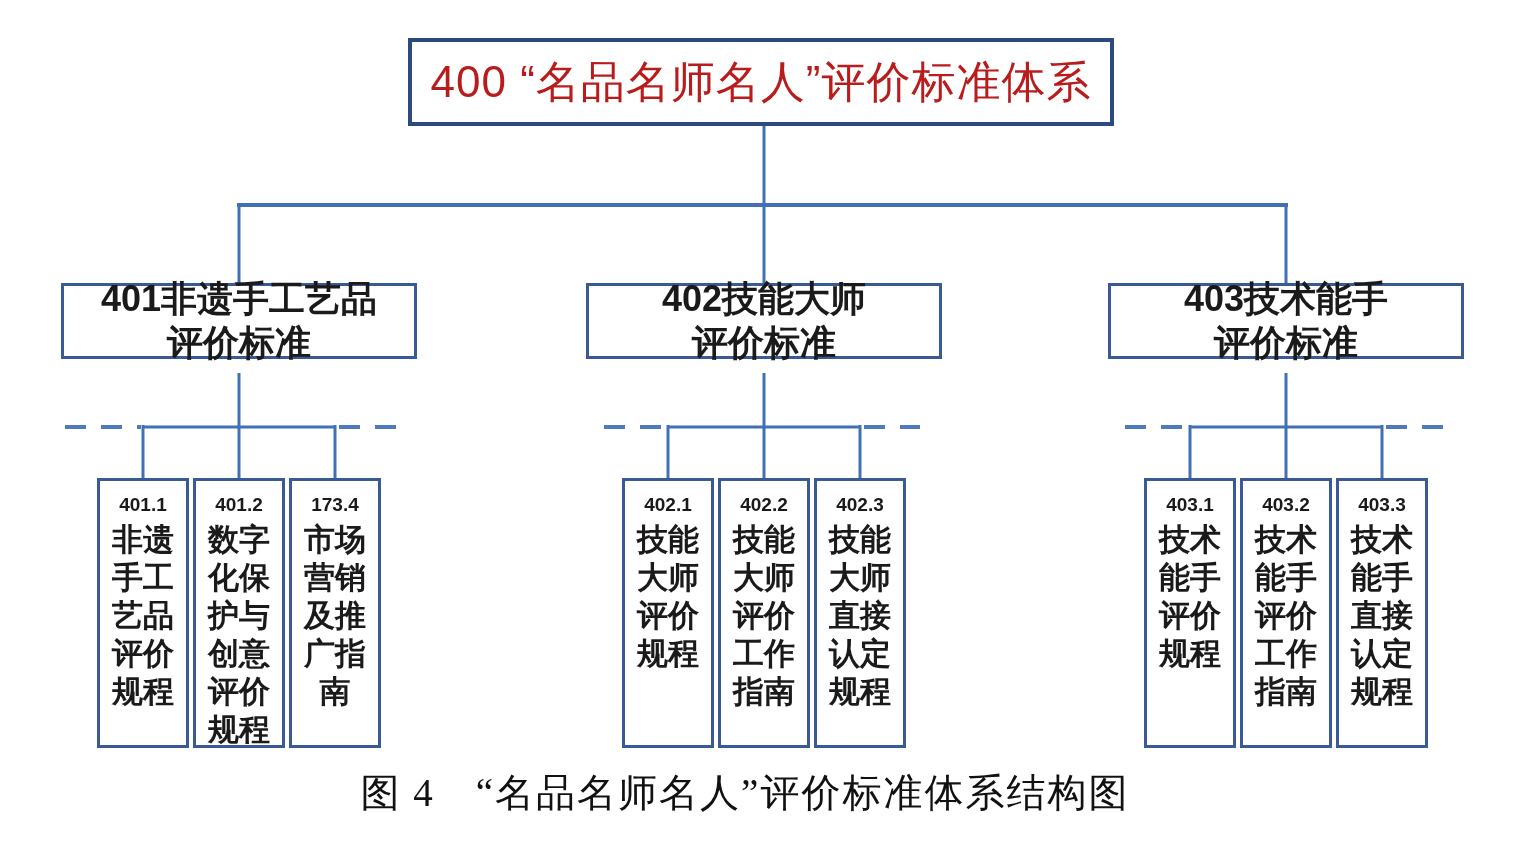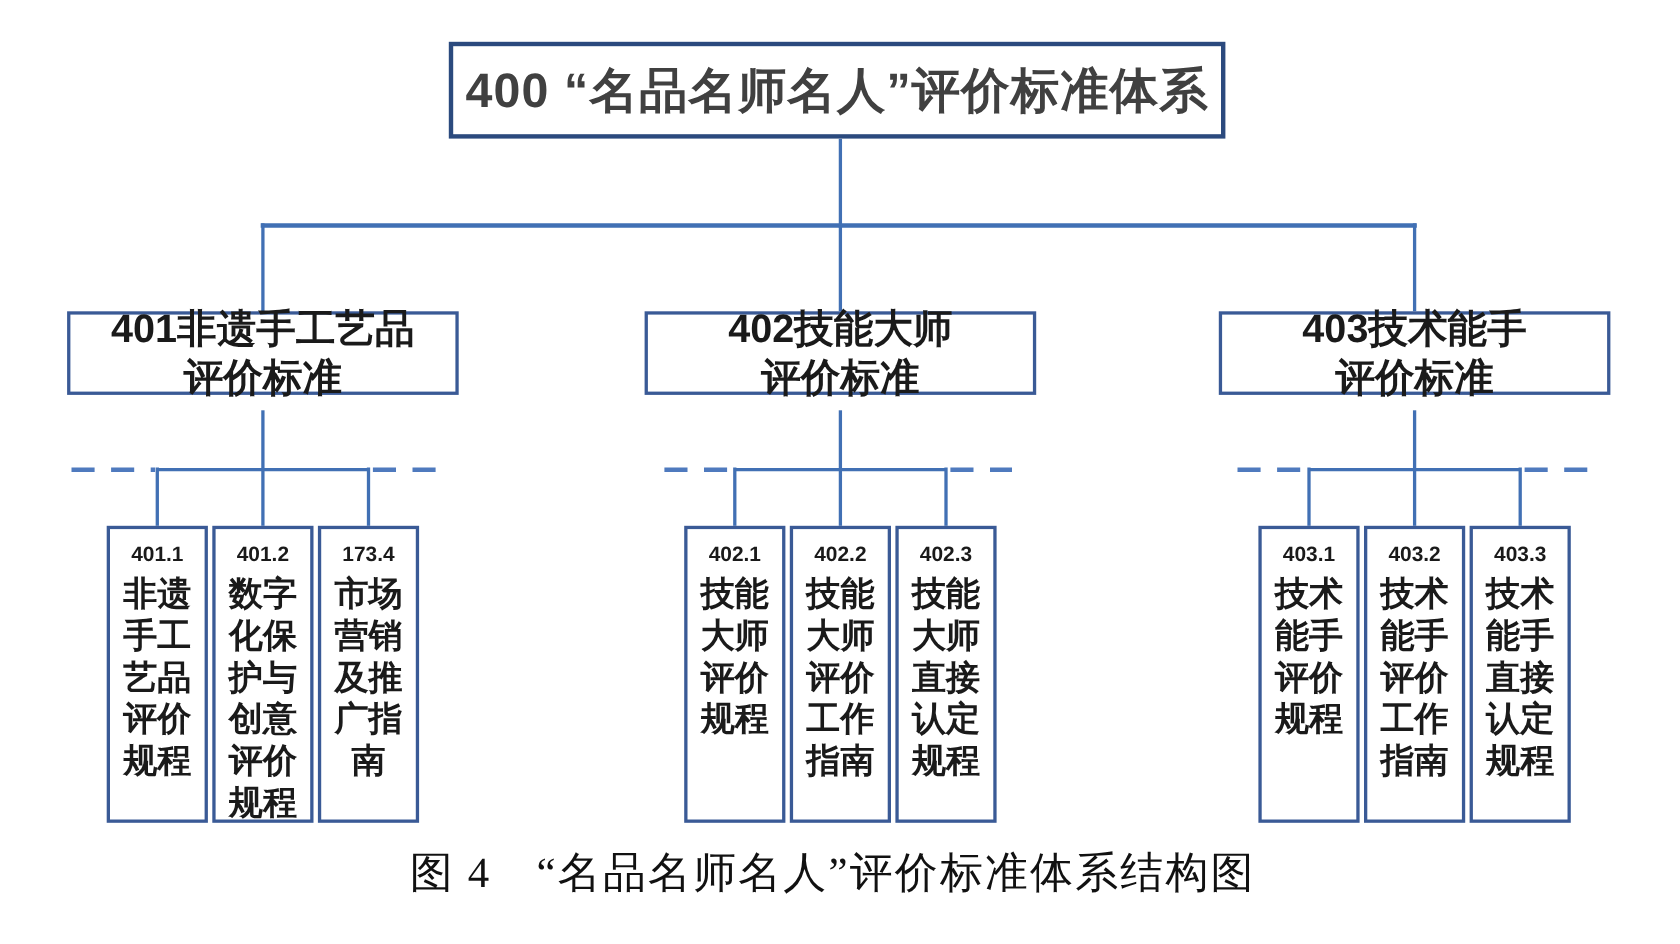--- a/index.html
+++ b/index.html
@@ -28,23 +28,23 @@
     align-items: center;
     justify-content: center;
     text-align: center;
   }
   .root-box {
     left: 408px; top: 38px;
     width: 706px; height: 88px;
     border: 4px solid #2B4A7E;
   }
   .root-label {
-    color: #404040;
+    color: #b91c1c;
     font-size: 44px;
-    font-weight: bold;
+    font-weight: normal;
     letter-spacing: 1px;
     white-space: nowrap;
   }
   .branch-box {
     top: 283px;
     width: 356px; height: 76px;
     border: 3px solid #3A5A96;
   }
   .branch-label {
     color: #1a1a1a;
@@ -75,21 +75,20 @@
   }
   .caption {
     position: absolute;
     left: 0; top: 766px;
     width: 1490px;
     text-align: center;
     font-family: "Liberation Serif", serif;
     font-size: 39px;
     color: #111111;
     letter-spacing: 2px;
-    padding-left: 12px;
   }
 </style>
 </head>
 <body>
 
 <div class="stage">
 
   <svg class="connectors" viewBox="0 0 1527 858" xmlns="http://www.w3.org/2000/svg">
 
     <g>

